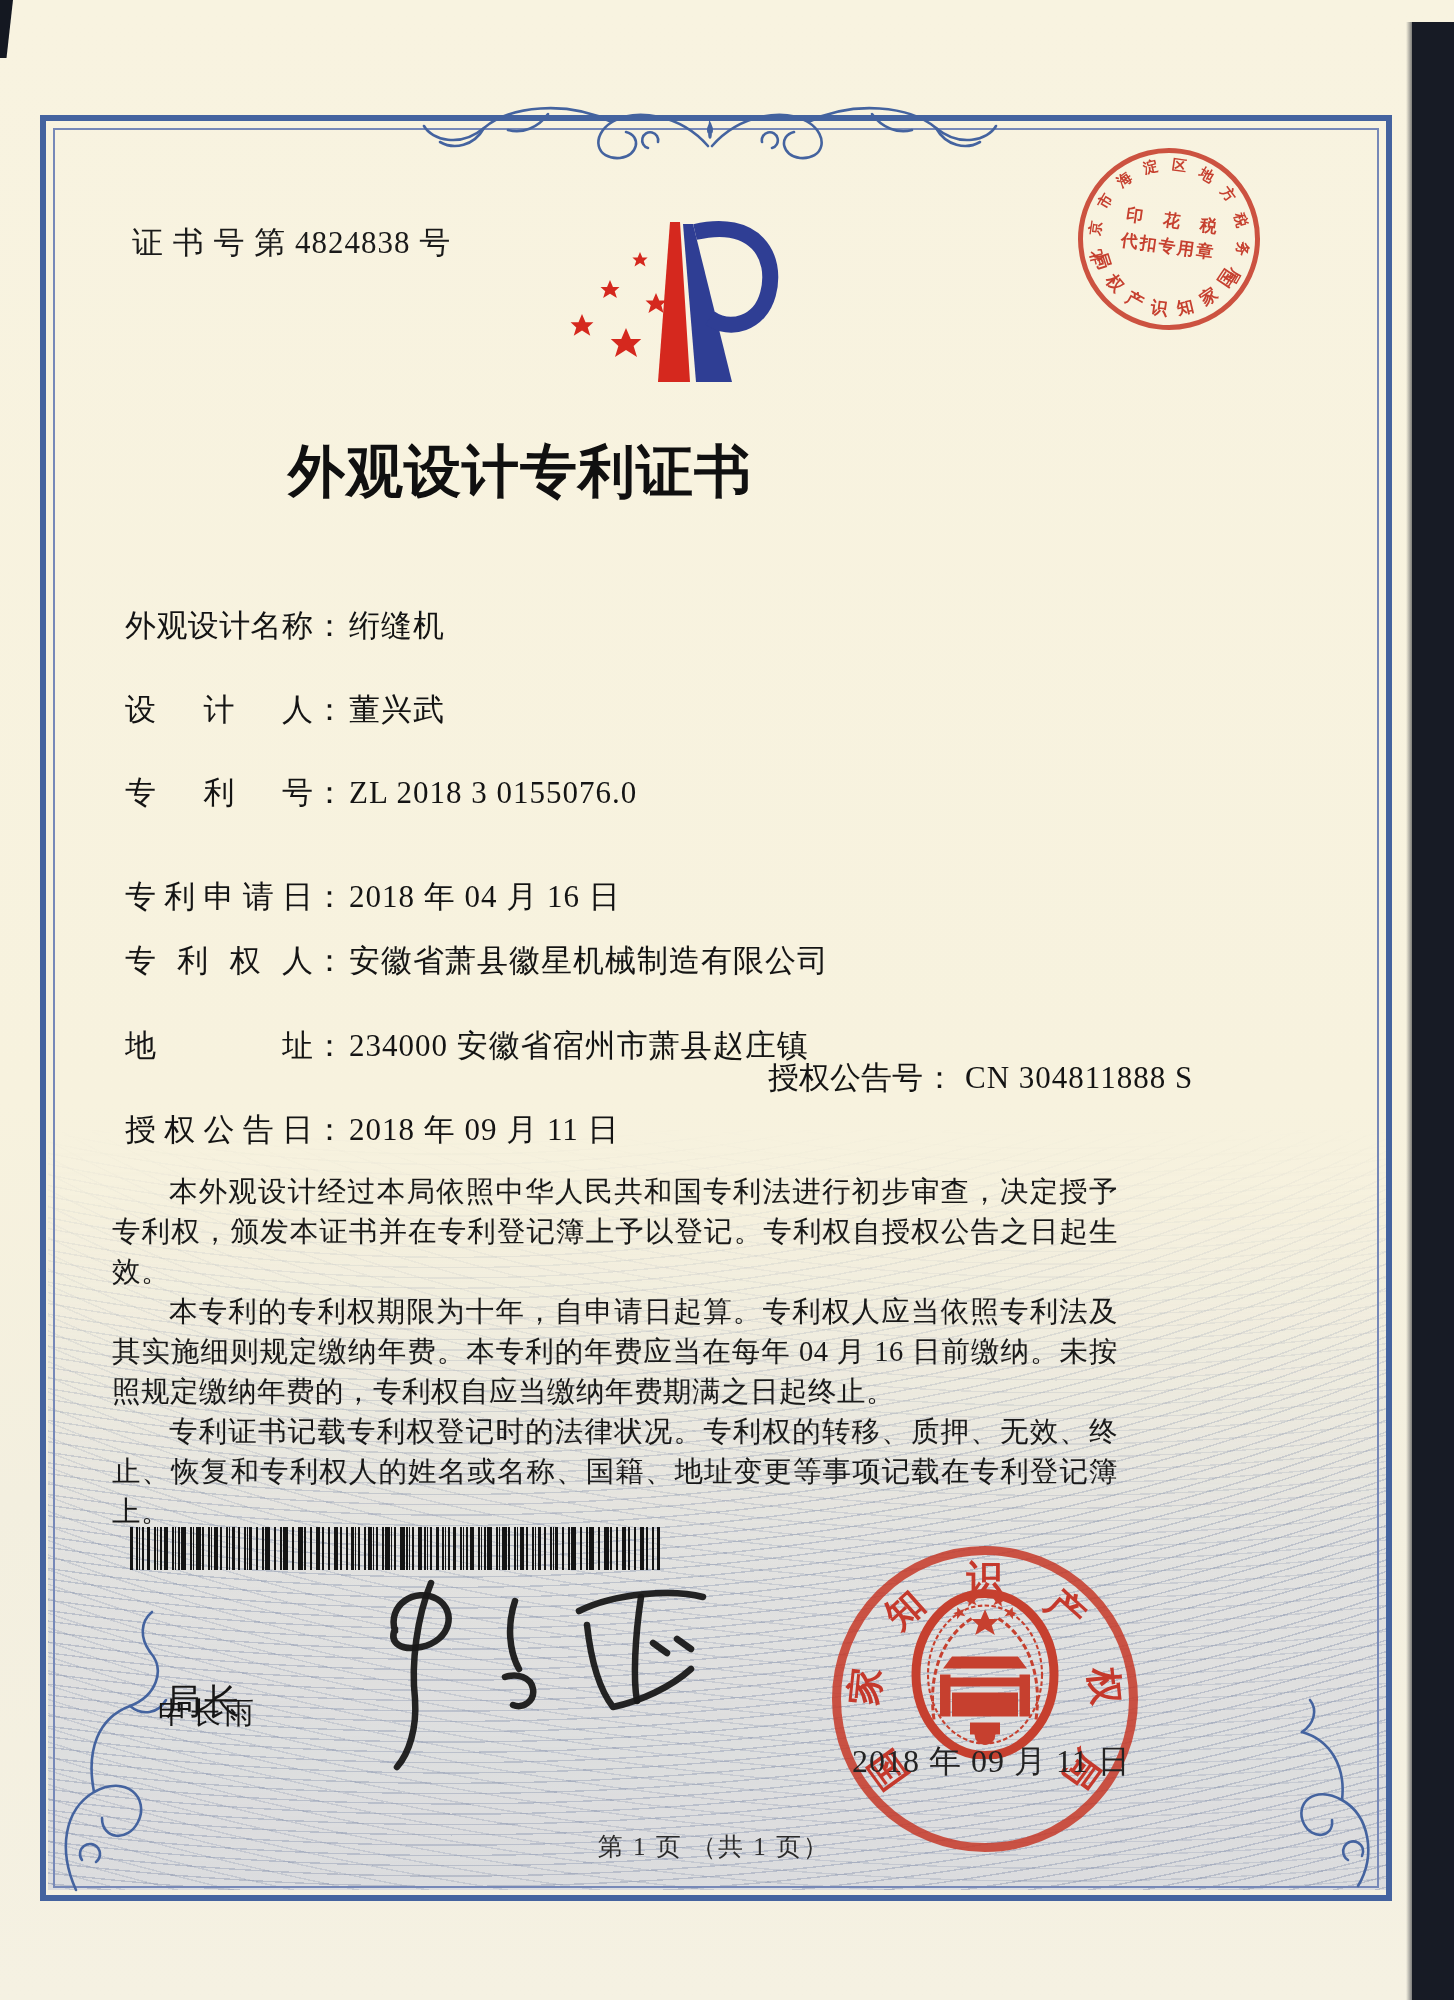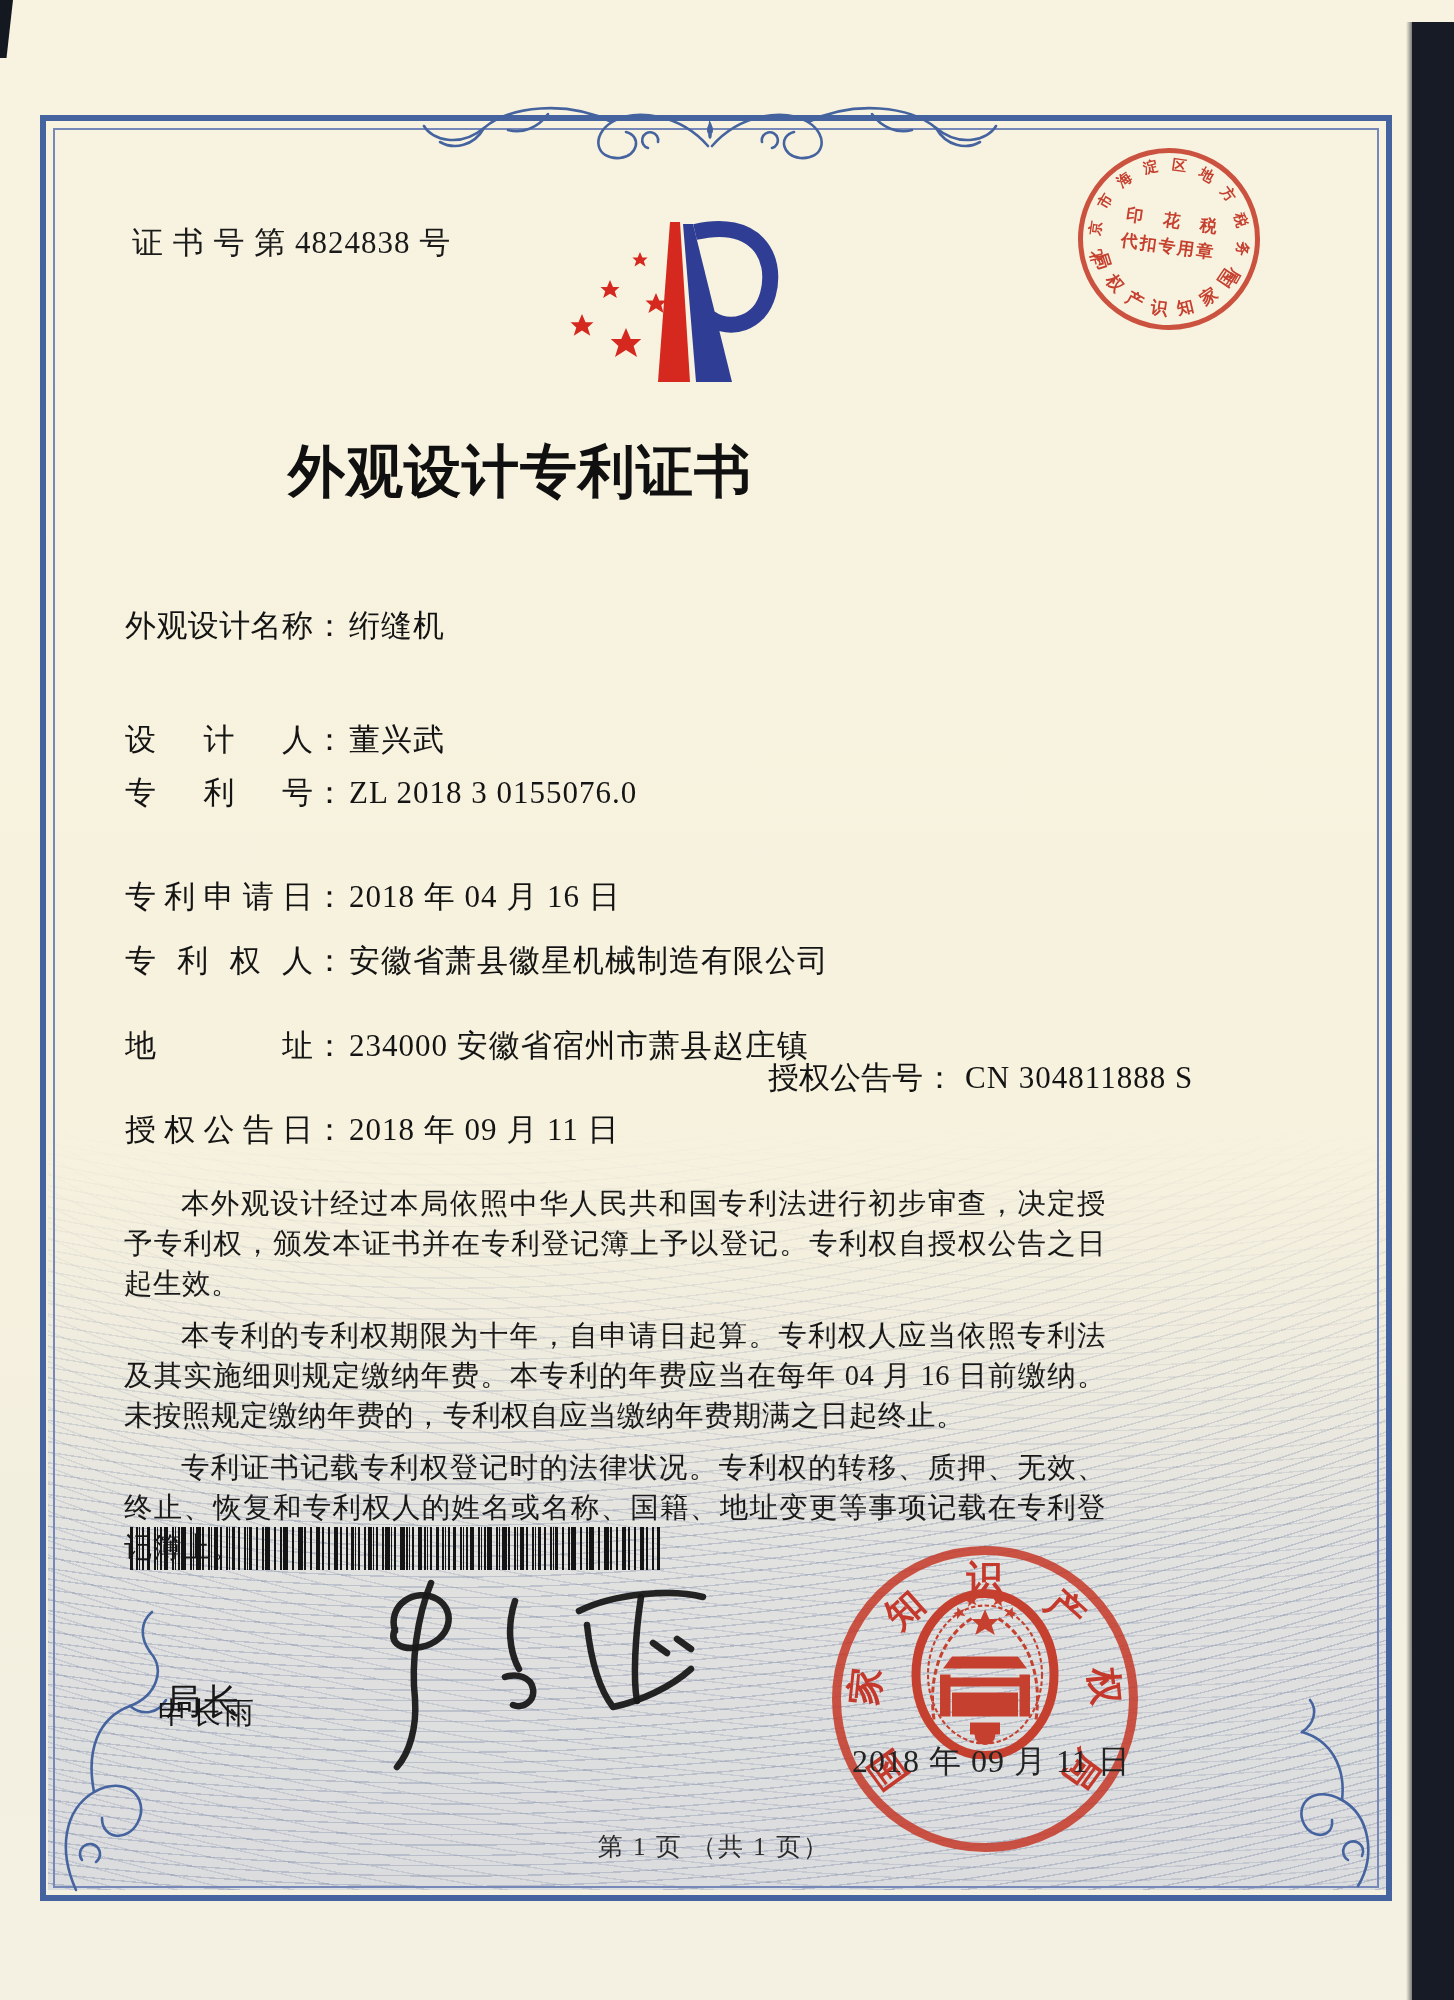--- a/index.html
+++ b/index.html
@@ -48,21 +48,21 @@
   .stamp .arc-bottom{font-size:17px;}
   
   .row{position:absolute;left:125px;font-size:31px;color:#141414;white-space:nowrap;}
   .flabel{display:inline-block;width:188px;text-align:justify;text-align-last:justify;}
   .fcolon{margin-left:1px;}
   .fvalue{margin-left:4px;letter-spacing:1px;}
   .grant{position:absolute;left:768px;font-size:31px;white-space:nowrap;color:#141414;}
   .grant .fvalue{margin-left:10px;}
   
   .body-text{position:absolute;left:112px;top:1172px;width:1006px;font-size:28.5px;line-height:40px;text-align:justify;color:#191919;}
-  .body-text p{margin:12px;text-indent:2em;letter-spacing:.5px;}
+  .body-text p{margin:0;text-indent:2em;letter-spacing:.5px;}
   
   .barcode{position:absolute;left:130px;top:1527px;width:530px;height:43px;
     background-image:
       repeating-linear-gradient(90deg,#141414 0 2px,transparent 2px 6px),
       repeating-linear-gradient(90deg,#141414 0 1px,transparent 1px 9px),
       repeating-linear-gradient(90deg,#141414 0 3px,transparent 3px 17px);}
   
   .director-title{position:absolute;left:165px;top:1678px;font-size:36px;color:#161616;letter-spacing:3px;}
   .director-name{position:absolute;left:158px;top:1693px;font-size:30px;color:#161616;letter-spacing:3px;}
   .signature{position:absolute;left:335px;top:1565px;width:390px;height:215px;}
@@ -160,21 +160,21 @@
         <span style="position: absolute; left: 50%; top: 50%; transform: translate(-50%, -50%) rotate(42.6667deg) translateY(70px);">权</span>
         <span style="position: absolute; left: 50%; top: 50%; transform: translate(-50%, -50%) rotate(64deg) translateY(70px);">局</span>
       </div>
   </div>
 
   <div class="title">外观设计专利证书</div>
 
   <div class="row" style="top:605px">
     <span class="flabel">外观设计名称</span><span class="fcolon">：</span><span class="fvalue">绗缝机</span>
   </div>
-  <div class="row" style="top:719px">
+  <div class="row" style="top:689px">
     <span class="flabel">设计人</span><span class="fcolon">：</span><span class="fvalue">董兴武</span>
   </div>
   <div class="row" style="top:772px">
     <span class="flabel">专利号</span><span class="fcolon">：</span><span class="fvalue">ZL 2018 3 0155076.0</span>
   </div>
   <div class="row" style="top:876px">
     <span class="flabel">专利申请日</span><span class="fcolon">：</span><span class="fvalue">2018 年 04 月 16 日</span>
   </div>
   <div class="row" style="top:940px">
     <span class="flabel">专利权人</span><span class="fcolon">：</span><span class="fvalue">安徽省萧县徽星机械制造有限公司</span>

